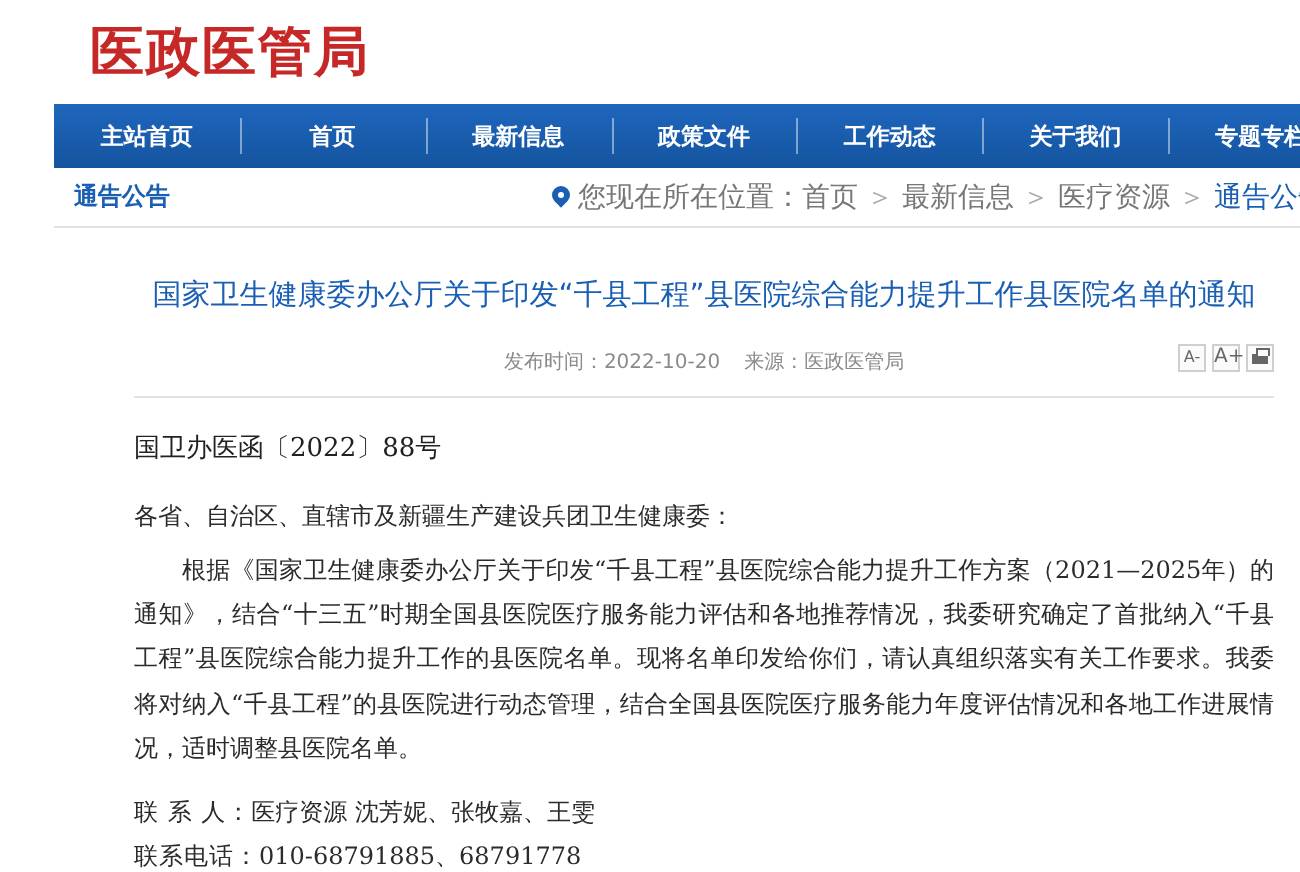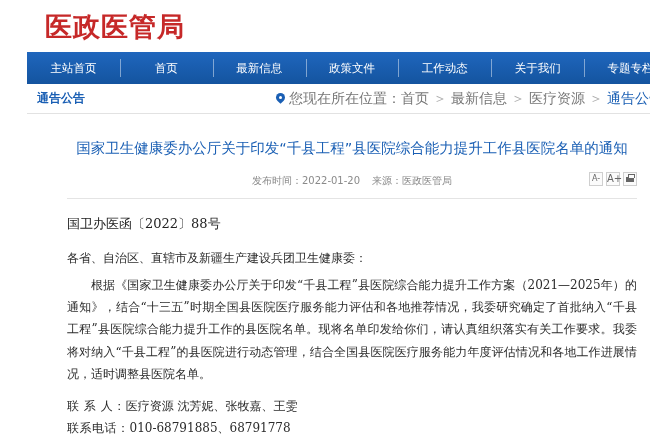--- a/index.html
+++ b/index.html
@@ -53,20 +53,21 @@
     flex: 1 1 0;
     display: flex;
     align-items: center;
     justify-content: center;
     font-size: 11.5px;
     color: #ffffff;
     position: relative;
     cursor: pointer;
     white-space: nowrap;
     font-family: "DejaVu Sans", sans-serif;
+    font-weight: bold;
   }
   .nav-item + .nav-item::before {
     content: "";
     position: absolute;
     left: 0;
     top: 7px;
     bottom: 7px;
     width: 1px;
     background: rgba(255,255,255,0.45);
   }
@@ -262,21 +263,21 @@
       <span class="crumb-sep">＞</span>
       <span class="crumb-current">通告公告</span>
     </div>
   </div>
 
   <div class="article">
 
     <div class="article-title">国家卫生健康委办公厅关于印发“千县工程”县医院综合能力提升工作县医院名单的通知</div>
 
     <div class="meta-row">
-      <span class="meta-text"><span>发布时间：</span><span>2022-01-20</span></span>
+      <span class="meta-text"><span>发布时间：</span><span>2022-10-20</span></span>
       <span class="meta-text"><span>来源：</span><span>医政医管局</span></span>
 
       <div class="meta-tools">
         <div class="tool-btn">A-</div>
         <div class="tool-btn big">A+</div>
         <div class="tool-btn print"></div>
       </div>
     </div>
 
     <hr class="divider">

